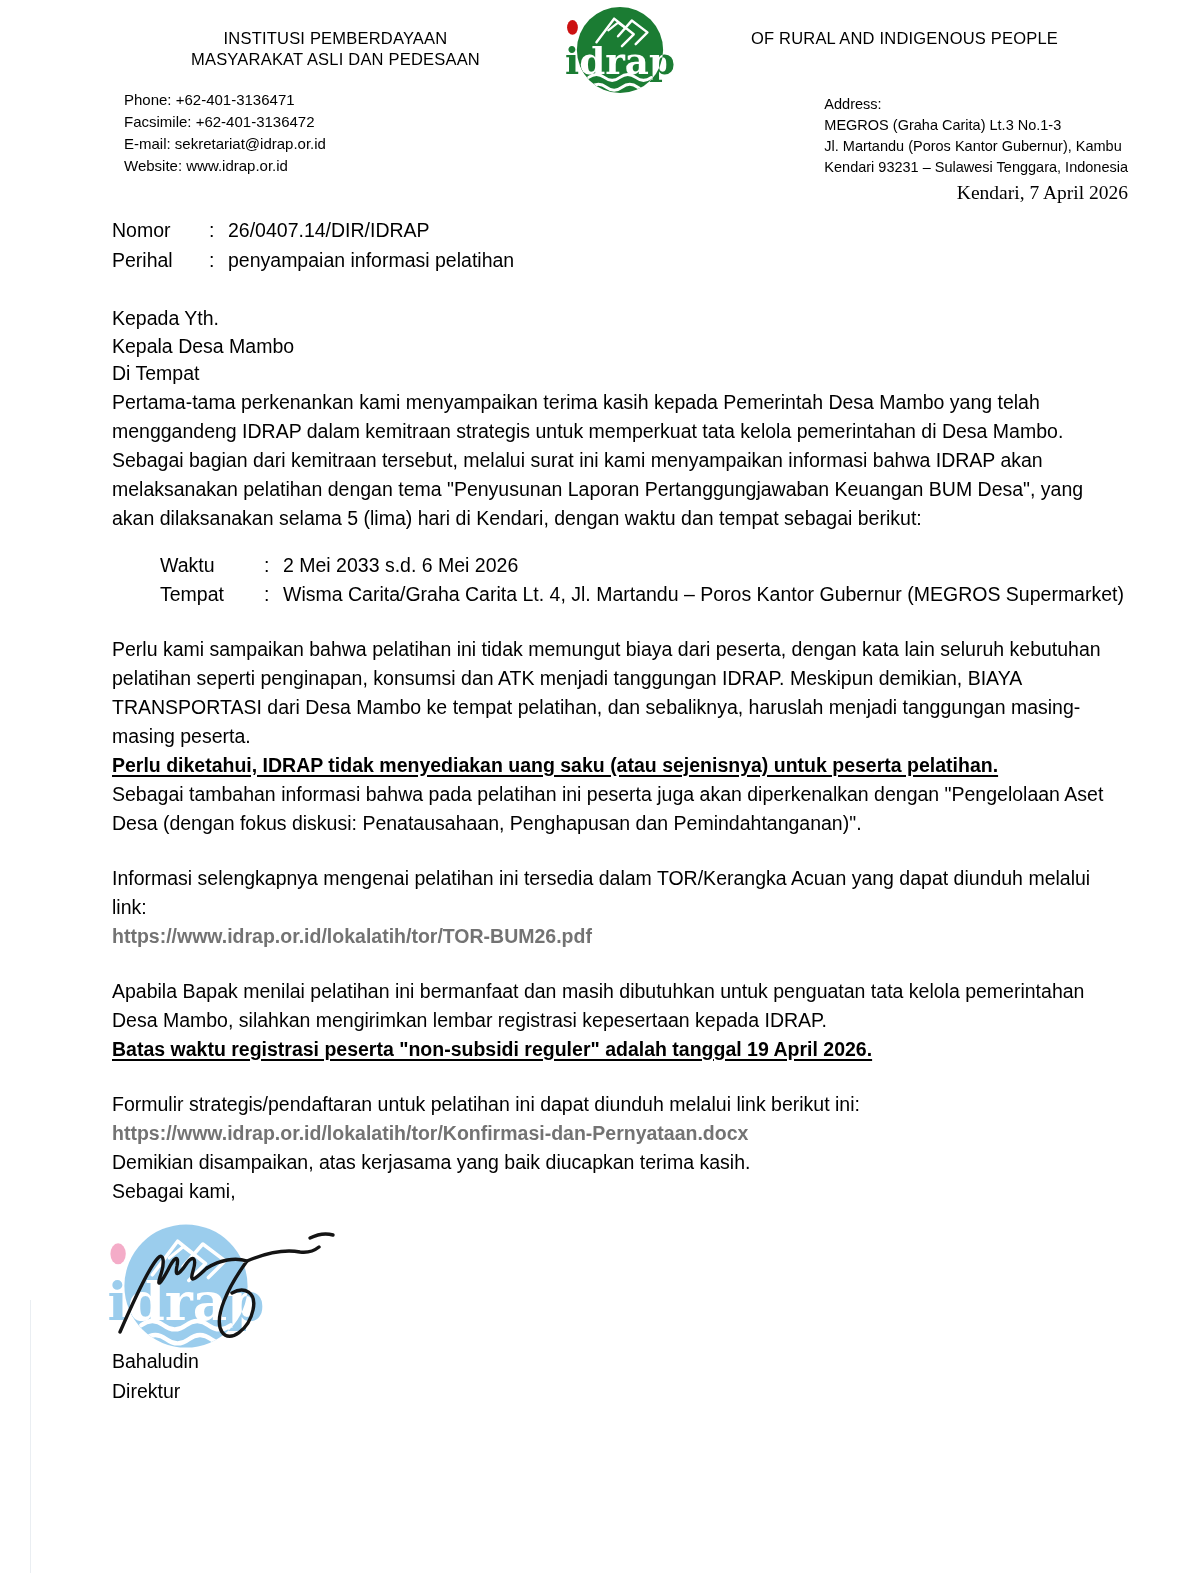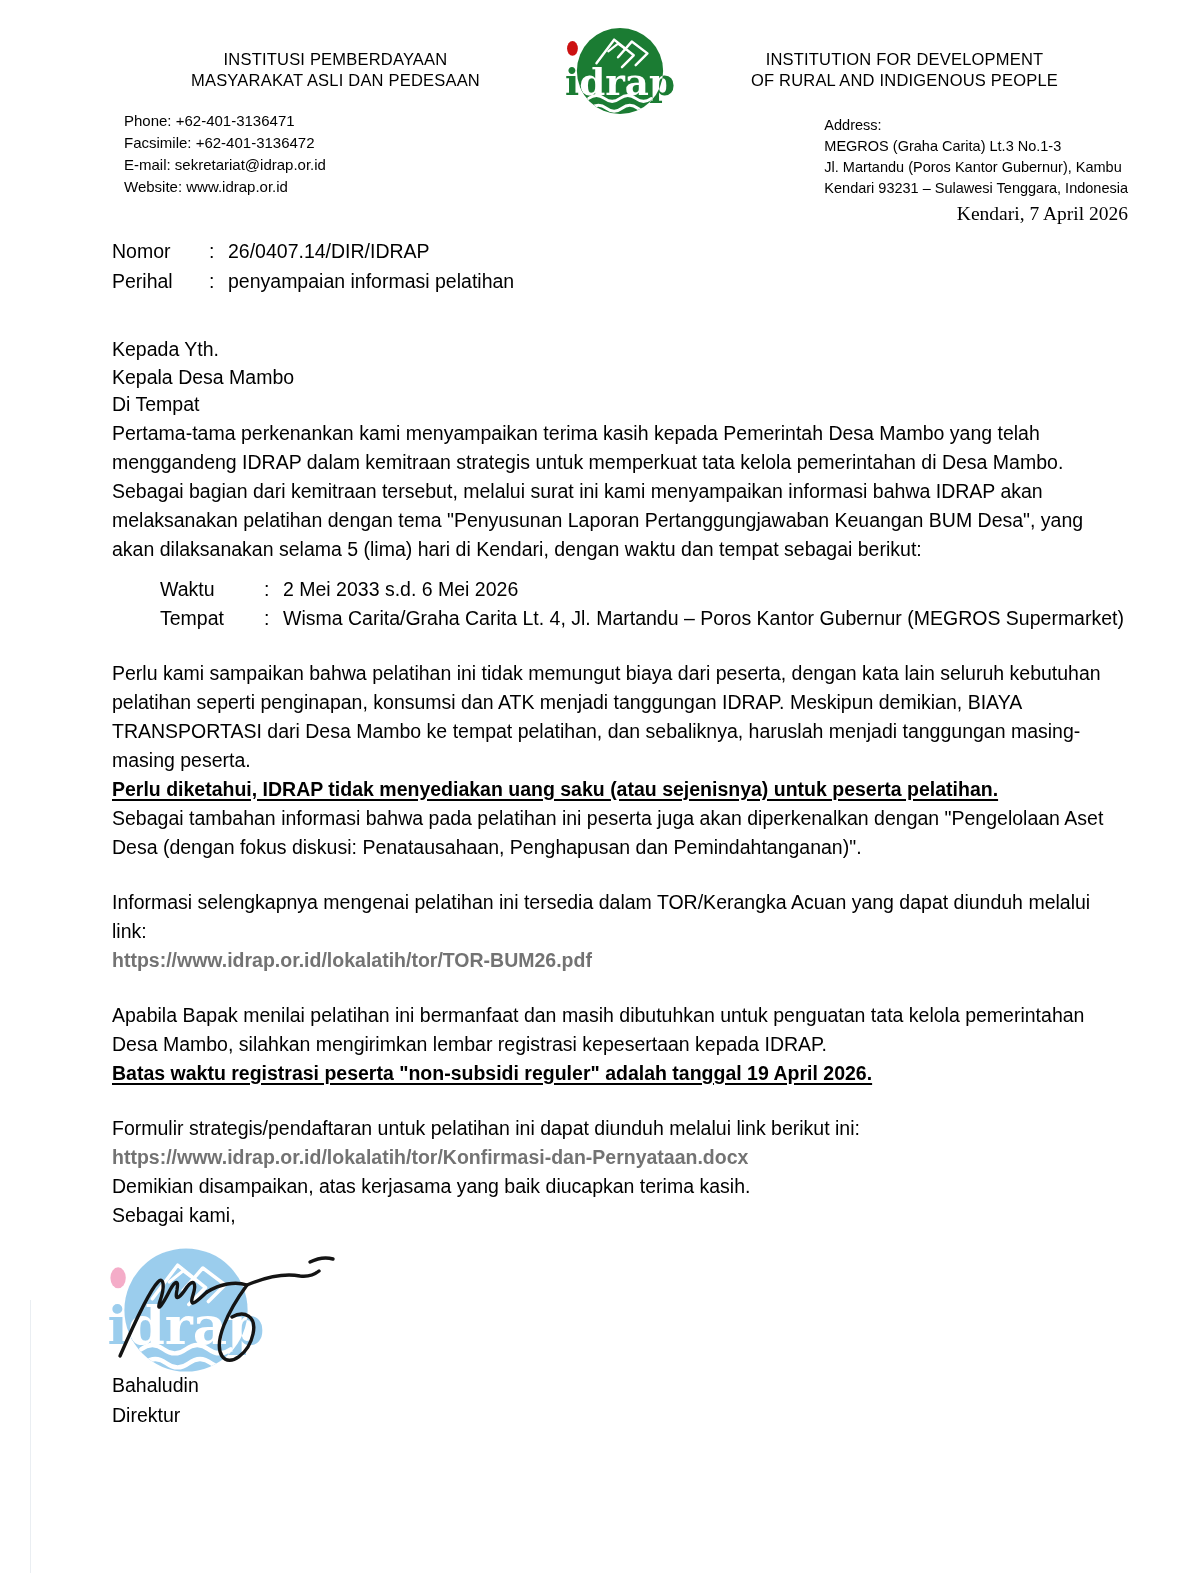--- a/index.html
+++ b/index.html
@@ -9,21 +9,21 @@
     height:1573px;
     background:#ffffff;
     font-family:"Liberation Sans",sans-serif;
     color:#000;
     overflow:hidden;
   }
   
   .header-row{
     display:flex;
     align-items:flex-start;
-    padding:22px 64px 0 112px;
+    padding:1px 64px 0 112px;
   }
   .org{
     flex:1;
     text-align:center;
     font-size:16.5px;
     line-height:21px;
     padding-top:27px;
     letter-spacing:.2px;
   }
   .logo-box{flex:0 0 122px;display:flex;justify-content:center;}
@@ -42,24 +42,24 @@
     margin:0 64px 0 112px;
     font-size:19.5px;
     line-height:29px;
   }
   .content p{margin:0;}
   .date{text-align:right;margin-top:20px;font-family:Liberation Serif, serif;}
   .meta{margin-top:8px;}
   .meta-row{display:flex;line-height:30px;}
   .meta-label{width:97px;flex:0 0 auto;}
   .colon{width:19px;flex:0 0 auto;}
-  .recipient{margin-top:40px;line-height:27.5px;}
+  .recipient{margin-top:30px;line-height:27.5px;}
   .salutation{margin-top:26px;}
   .para{margin-top:26px;}
-  .schedule{margin-top:11px;}
+  .schedule{margin-top:18px;}
   .sch-row{display:flex;line-height:29px;padding-left:48px;}
   .sch-label{width:104px;flex:0 0 auto;}
   .bold-u{
     font-weight:bold;
     text-decoration:underline;
     text-decoration-thickness:2px;
     text-underline-offset:3px;
   }
   .link{
     color:#737373;
@@ -109,21 +109,20 @@
             <path d="M30 88 Q38 82 46 88 Q54 94 62 88 Q70 82 78 88 Q86 94 94 88" stroke-width="3"></path>
           </g>
           <g clip-path="url(#clipA)">
             <text x="60" y="74" text-anchor="middle" font-family="DejaVu Serif, serif" font-weight="bold" font-size="38" fill="#ffffff">idrap</text>
           </g>
           <ellipse cx="11.5" cy="27" rx="5.5" ry="7.5" fill="var(--dot)"></ellipse>
         </svg>
       </div>
 
       <div class="org">
-        <div>INSTITUTION FOR DEVELOPMENT</div>
         <div>OF RURAL AND INDIGENOUS PEOPLE</div>
       </div>
     </div>
 
     <div class="info-row">
       <div class="contact">
         <div>Phone: +62-401-3136471</div>
         <div>Facsimile: +62-401-3136472</div>
         <div>E-mail: sekretariat@idrap.or.id</div>
         <div>Website: www.idrap.or.id</div>

